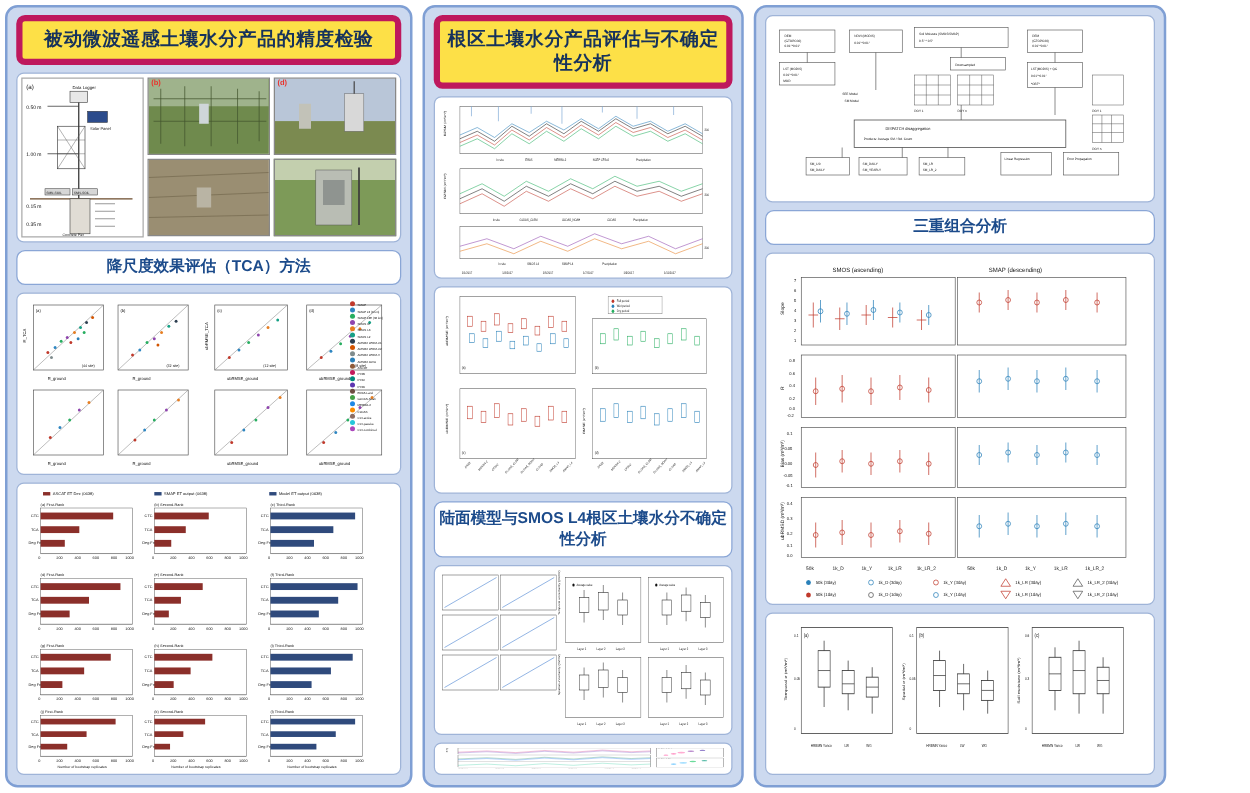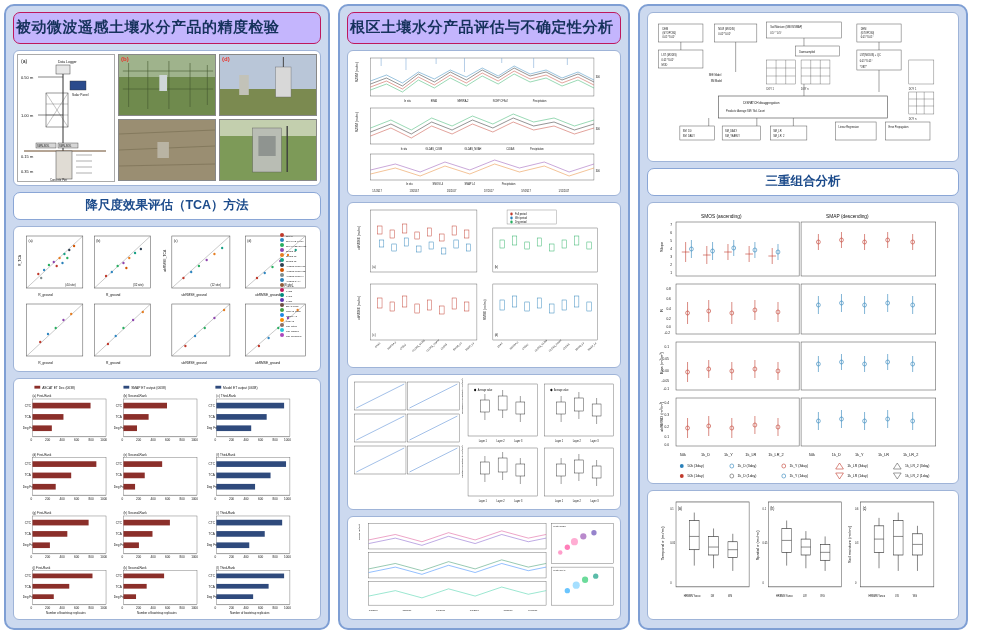--- a/index.html
+++ b/index.html
@@ -22,27 +22,28 @@
     border:2px solid #7f9fd4;
     border-radius:10px;
     background:#ccd9ef;
     box-sizing:border-box;
     padding:6px 7px 8px 7px;
     display:flex;
     flex-direction:column;
     gap:6px;
   }
   .col1{width:326px;}
-  .col2{width:292px;}
+  .col2{width:257px;}
   .col3{width:330px;}
 
   .col-title{
-    background:#c4b5fd;
-    border:1px solid #be185d;
+    background:#fde047;
+    border:5px solid #be185d;
     border-radius:7px;
+    text-align:center;
     font-size:15px;
     color:#16325c;
     padding:5px 2px 6px 2px;
     letter-spacing:0.5px;
     font-weight:600;
   }
   .sec-title{
     background:#ffffff;
     border:1px solid #8aa6d6;
     border-radius:7px;
@@ -732,20 +733,21 @@
             <text x="208" y="146" transform="rotate(-40 208 146)">GLDAS_CLSM</text>
             <text x="224" y="146" transform="rotate(-40 224 146)">GLDAS_NOAH</text>
             <text x="240" y="144" transform="rotate(-40 240 144)">CLDAS</text>
             <text x="254" y="145" transform="rotate(-40 254 145)">SMOS_L4</text>
             <text x="268" y="145" transform="rotate(-40 268 145)">SMAP_L4</text>
           </g>
         </g>
       </svg>
     </div>
 
+    <div class="sec-title">陆面模型与SMOS L4根区土壤水分不确定性分析</div>
 
     <div class="panel" style="height:136px;">
       <svg width="100%" height="130" viewBox="0 0 300 130" preserveAspectRatio="none">
         <g font-size="3" fill="#111">
 
           <rect x="4" y="4" width="58" height="28" fill="#fff" stroke="#444" stroke-width=".4"></rect>
           <line x1="6" y1="30" x2="60" y2="6" stroke="#5b8fd6" stroke-width=".6"></line>
           <rect x="64" y="4" width="58" height="28" fill="#fff" stroke="#444" stroke-width=".4"></rect>
           <line x1="66" y1="30" x2="120" y2="6" stroke="#5b8fd6" stroke-width=".6"></line>
           <rect x="4" y="36" width="58" height="28" fill="#fff" stroke="#444" stroke-width=".4"></rect>

